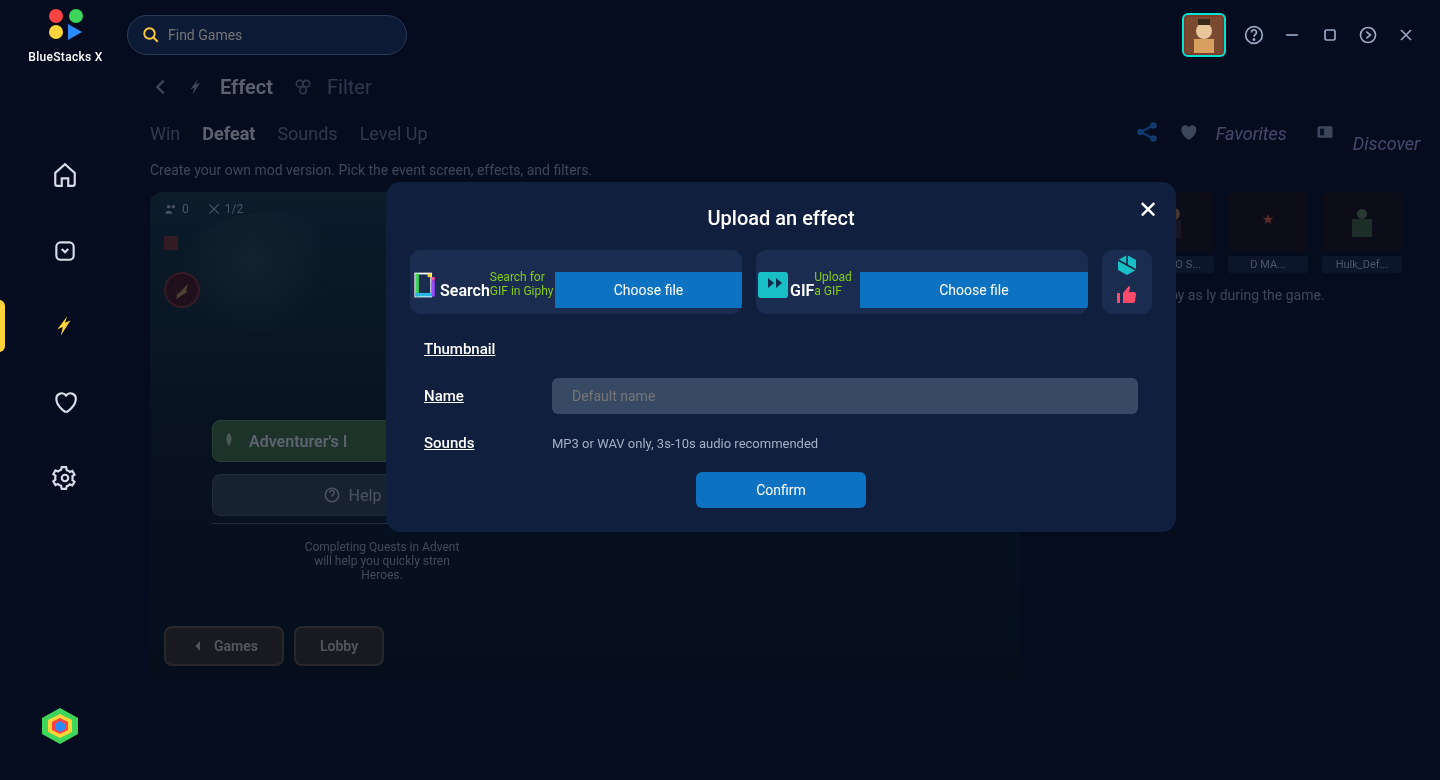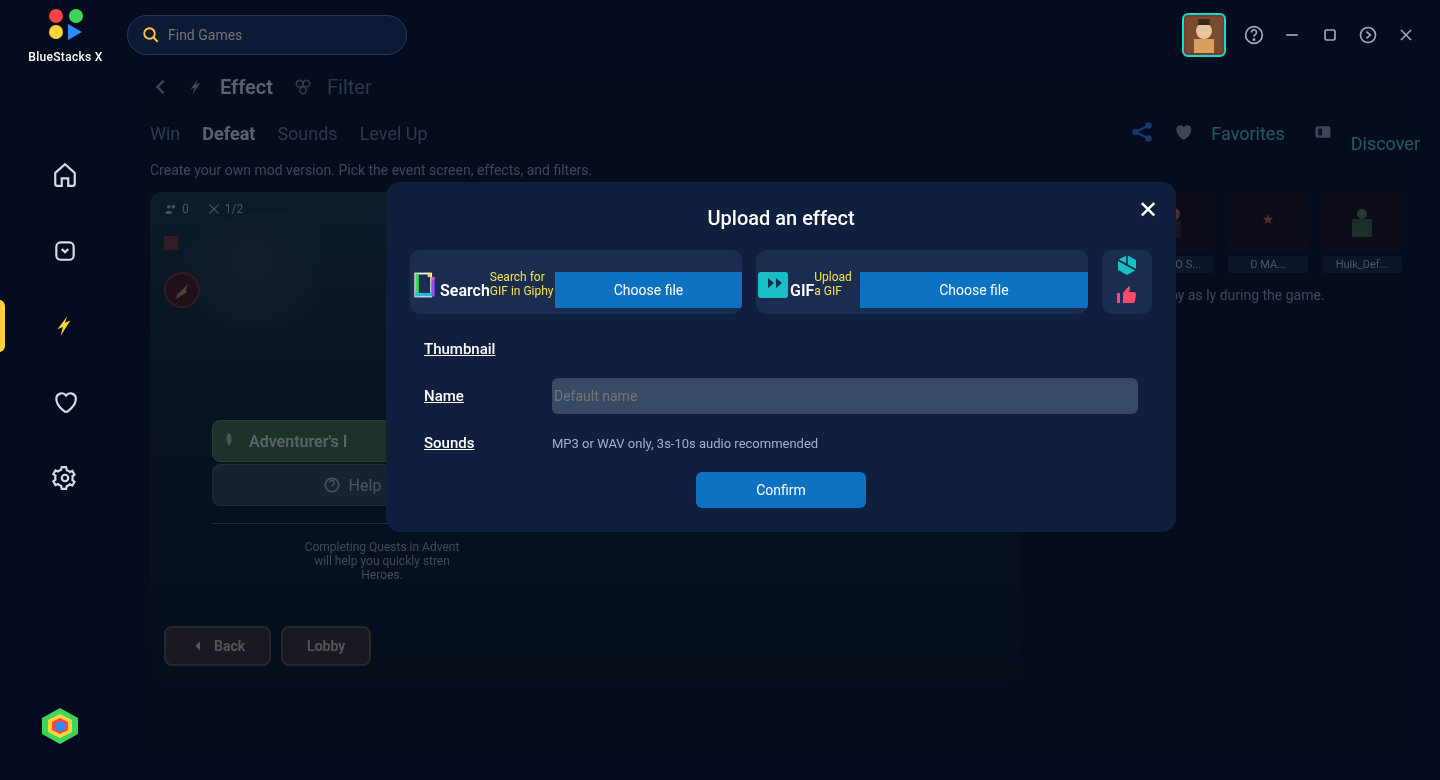--- a/index.html
+++ b/index.html
@@ -32,56 +32,56 @@
 .main { position: absolute; left: 150px; right: 20px; top: 75px; bottom: 20px; }
 .dim-overlay { position: absolute; inset: 0; background: rgba(5,12,31,0.65); z-index: 5; pointer-events:none;}
 .breadcrumb { display: flex; align-items: center; gap: 14px; margin-bottom: 14px; font-size: 20px;}
 .breadcrumb .bc-icon { color: #a7b0c4; display:flex; }
 .bc-label { color: #fff; font-weight: 600; }
 .bc-filter { color: #7e8aa3; }
 .tabs-row { display:flex; align-items:center; gap: 22px; margin-top: 8px; font-size: 18px;}
 .tab { color: #7e8aa3; cursor:pointer; }
 .tab.active { color: #fff; font-weight:700; }
 .tabs-spacer { flex:1; }
-.side-actions { display:flex; align-items:center; gap: 18px; color:#5eead4;}
+.side-actions { display:flex; align-items:center; gap: 18px; color:#c4b5fd;font-style:italic;}
 .subdesc { color: #a7b0c4; font-size: 14px; margin-top: 8px; }
 .content-row { display:flex; gap: 20px; margin-top: 14px;}
 .game-preview { width: 870px; height: 490px; background: linear-gradient(180deg,#1b3a3e 0%,#0e1c23 55%,#0a1218 100%); border-radius: 12px; position:relative; overflow:hidden;}
 .sky-moon { position:absolute; top:20px; left:30px; width:180px; height:120px; border-radius:50%; background:radial-gradient(circle at 40% 40%, #314a4f, transparent 60%);}
 .hud-top { position:absolute; top: 10px; left:14px; display:flex; gap:18px; color:#cfd6e1; font-size:12px; align-items:center;}
 .hud-top span { display:flex; gap:4px; align-items:center;}
 .red-circle { position:absolute; top: 80px; left: 14px; width: 36px; height: 36px; border-radius: 50%; background: #531818; border: 2px solid #8c3a2f; display:flex; align-items:center; justify-content:center; color:#e0a060;}
 .flag-icon { position:absolute; top: 44px; left: 14px; width: 14px; height:14px; background:#8c3a2f;}
 .quest-card { position:absolute; left: 62px; bottom: 220px; width: 280px; height: 42px; background: #4a7a3d; border-radius: 8px; border:1px solid #6b9b55; display:flex; align-items:center; gap:10px; padding:0 6px; color:#fff; font-weight:600;}
-.help-card { position:absolute; left: 62px; bottom: 176px; width: 280px; height: 42px; background: #3a4a52; border-radius: 8px; border:1px solid #55656c; display:flex; align-items:center; justify-content:center; color:#cfd6e1;}
+.help-card { position:absolute; left: 62px; bottom: 166px; width: 280px; height: 42px; background: #3a4a52; border-radius: 8px; border:1px solid #55656c; display:flex; align-items:center; justify-content:center; color:#cfd6e1;}
 .divider-line { position:absolute; left:62px; right: 480px; bottom:158px; height:1px; background:#55656c;}
 .hint-text { position:absolute; left:62px; bottom:100px; width:340px; font-size:12px; color:#b0b8c4; text-align:center;}
 .bottom-buttons { position:absolute; left:14px; bottom:16px; display:flex; gap:10px;}
 .game-btn { background:#3c3327; border:2px solid #6b5a3f; border-radius:8px; padding:10px 24px; display:flex; align-items:center; gap:8px; color:#e8dcc0; font-weight:600; font-size:14px;}
 
 .fav-panel { flex:1; }
 .fav-grid { display:flex; gap: 14px; flex-wrap:wrap;}
 .fav-card { width: 80px; display:flex; flex-direction:column; align-items:center; gap:4px;}
 .fav-thumb { width: 80px; height: 60px; background:#1a0f0f; border-radius:6px; display:flex; align-items:center; justify-content:center; color:#b05a3a; font-size:10px;}
 .fav-label { font-size: 11px; color:#cfd6e1; text-overflow:ellipsis; overflow:hidden; white-space:nowrap; width:100%; text-align:center; background:#1a2a44; padding:2px 4px; border-radius:3px;}
 .fav-hint { color:#a7b0c4; font-size:14px; margin-top:14px; width: 320px;}
 .modal { position:absolute; left: 386px; top: 182px; width: 790px; background: #0f1f3d; border-radius: 14px; padding: 24px; z-index: 20;}
 .modal-title { text-align:center; font-size: 20px; font-weight:500; margin-bottom: 20px;}
 .modal-close { position:absolute; right: 18px; top: 14px; font-size: 24px; cursor:pointer; color:#fff;}
 .upload-row { display:flex; gap: 14px; margin-bottom: 26px;}
 .upload-card { flex:1; background:#1a2d50; border-radius:10px; overflow:hidden; display:flex; flex-direction:row; align-items:center; padding-top:16px;}
 .upload-card .up-icon { width:34px; height:34px; margin-bottom:10px; display:flex; align-items:center; justify-content:center;}
 .up-title { font-size:16px; font-weight:600;}
-.up-sub { font-size:12px; color:#fde047; margin-top:4px; margin-bottom:16px;}
+.up-sub { font-size:12px; color:#84cc16; margin-top:4px; margin-bottom:16px;}
 .choose-btn { background:#0e72c2; width:100%; padding:10px; text-align:center; font-size:14px; cursor:pointer;}
 .upload-side { width: 50px; background:#1a2d50; border-radius:10px; display:flex; flex-direction:column; align-items:center; justify-content:space-evenly;}
 .upload-side div { color:#18bfc4; }
 .form-row { display:flex; align-items:center; margin-bottom: 20px; padding: 0 14px;}
 .form-label { width: 128px; font-size: 15px; font-weight:500;text-decoration:underline;}
-.form-input { flex:1; background:#384964; border:none; border-radius:6px; padding:10px 2px; color:#cfd6e1; font-size:14px; outline:none;}
+.form-input { flex:1; background:#384964; border:none; border-radius:6px; padding:10px 20px; color:#cfd6e1; font-size:14px; outline:none;}
 .form-hint { font-size:13px; color:#a7b0c4;}
 .confirm-btn { background:#0e72c2; border-radius:6px; padding:10px 60px; margin: 14px auto 0; display:block; font-size:14px; cursor:pointer; width:fit-content;}
 </style>
 </head>
 <body>
 
 <div class="topbar">
   <div class="logo-wrap">
     <div class="logo-icon">
       <svg viewBox="0 0 48 36">
@@ -259,21 +259,21 @@
       </div>
       <div class="divider-line"></div>
       <div class="hint-text" style="white-space:pre-line;">Completing Quests in Advent
 will help you quickly stren
 Heroes.</div>
       <div class="bottom-buttons">
         <div class="game-btn">
           <svg width="16" height="16" viewBox="0 0 24 24" fill="#e8dcc0">
               <path d="M15 5l-7 7 7 7z"></path>
             </svg>
-          <span>Back</span>
+          <span>Games</span>
         </div>
         <div class="game-btn">
             <span>Lobby</span>
           </div>
       </div>
     </div>
 
     <div class="fav-panel">
       <div class="fav-grid">
         <div class="fav-card">

